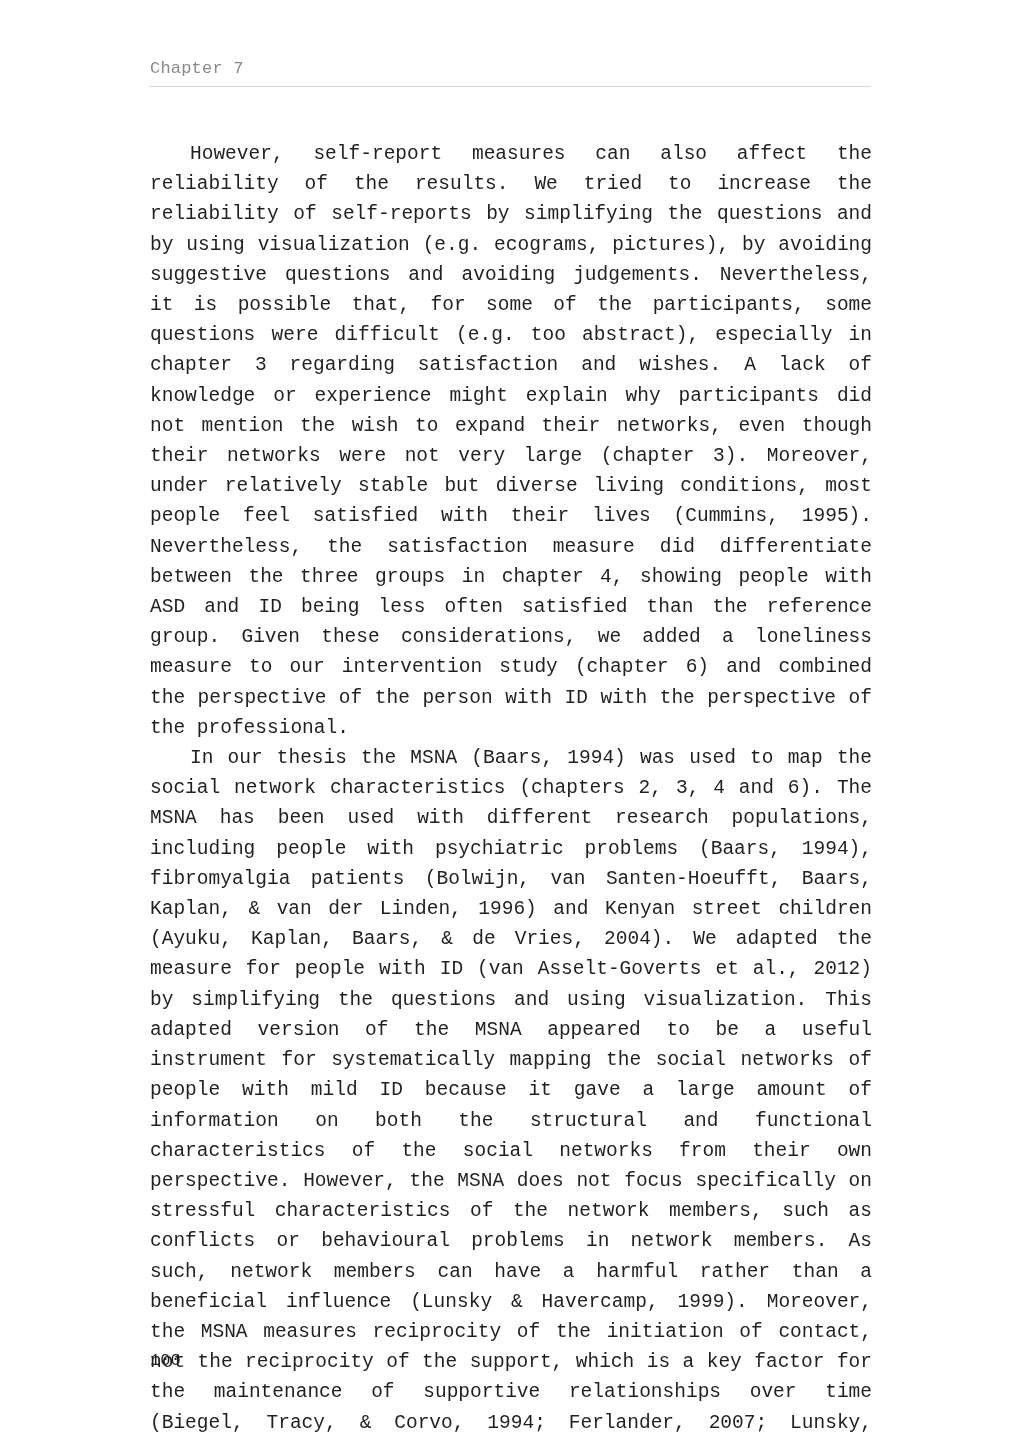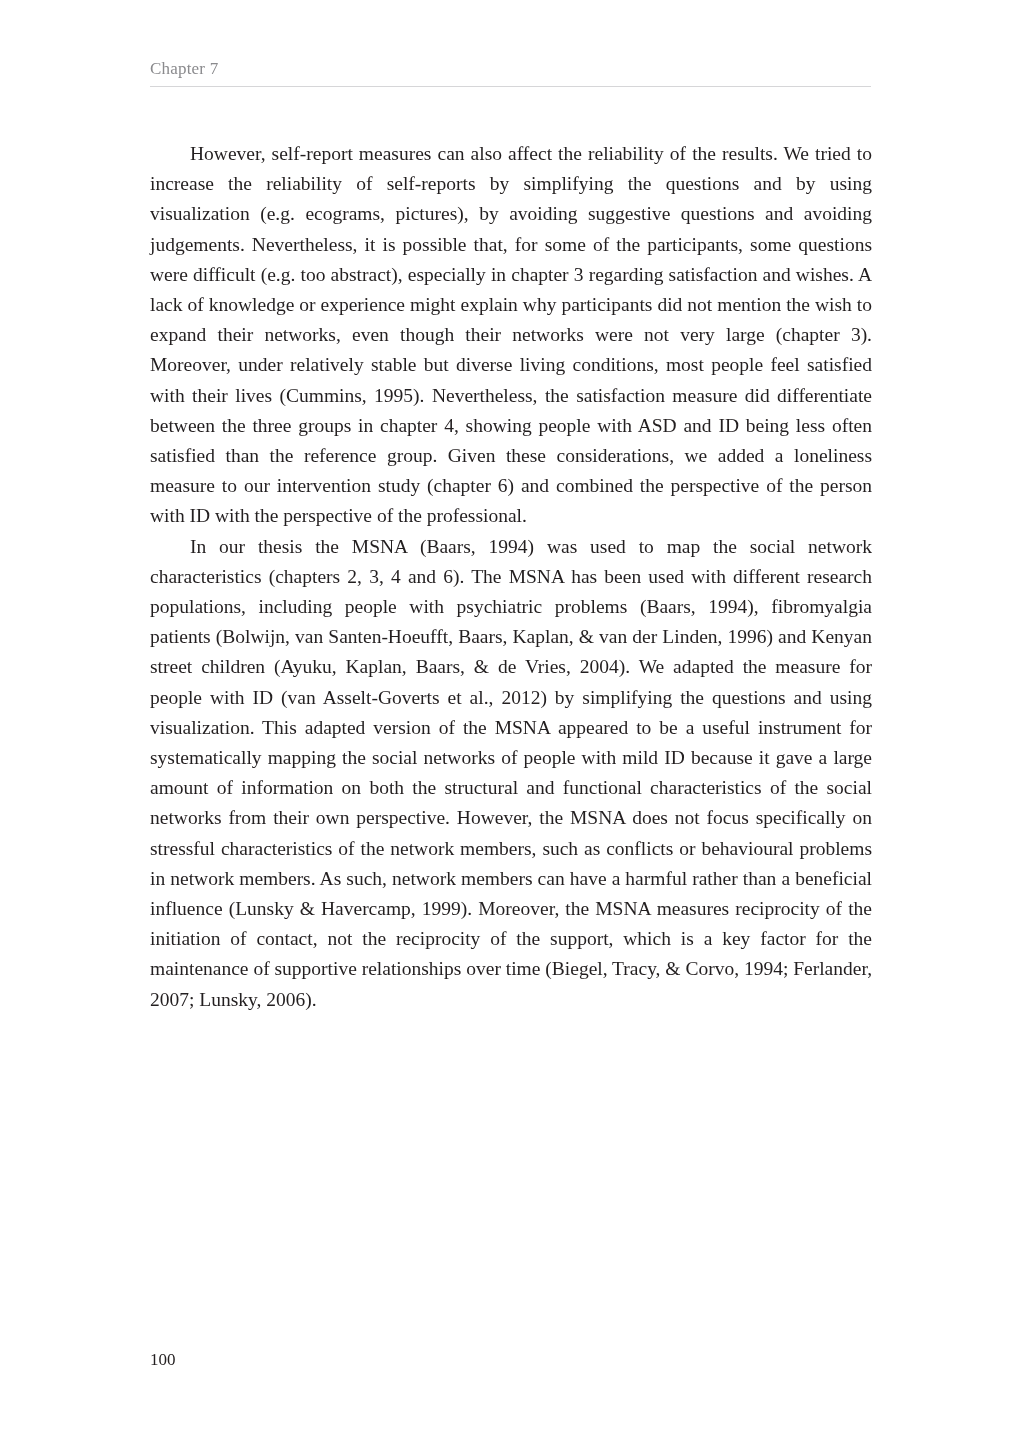--- a/index.html
+++ b/index.html
@@ -2,21 +2,21 @@
 <html><head>
 <meta charset="utf-8">
 <style>
   * { margin: 0; padding: 0; box-sizing: border-box; }
   html, body { background: #ffffff; }
   .page {
     position: relative;
     width: 1019px;
     height: 1440px;
     background: #ffffff;
-    font-family: Liberation Serif, serif;
+    font-family: Liberation Mono, monospace;
     color: #231f20;
     overflow: hidden;
   }
   .running-head {
     position: absolute;
     left: 150px;
     top: 59px;
     font-size: 17px;
     line-height: 20px;
     color: #8a8a8d;

